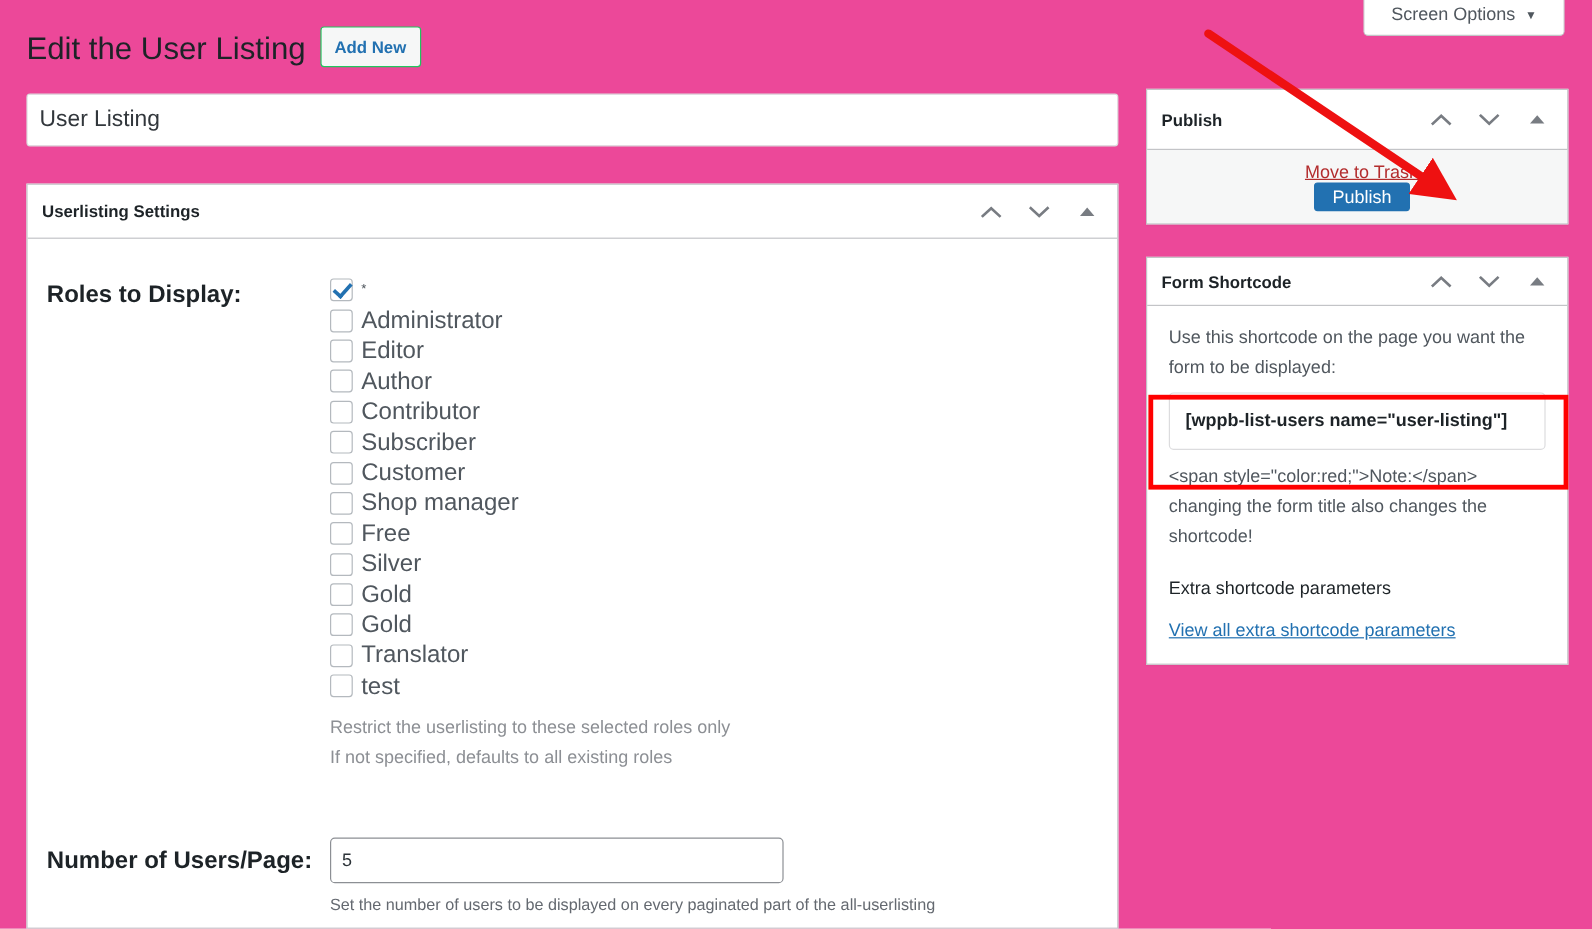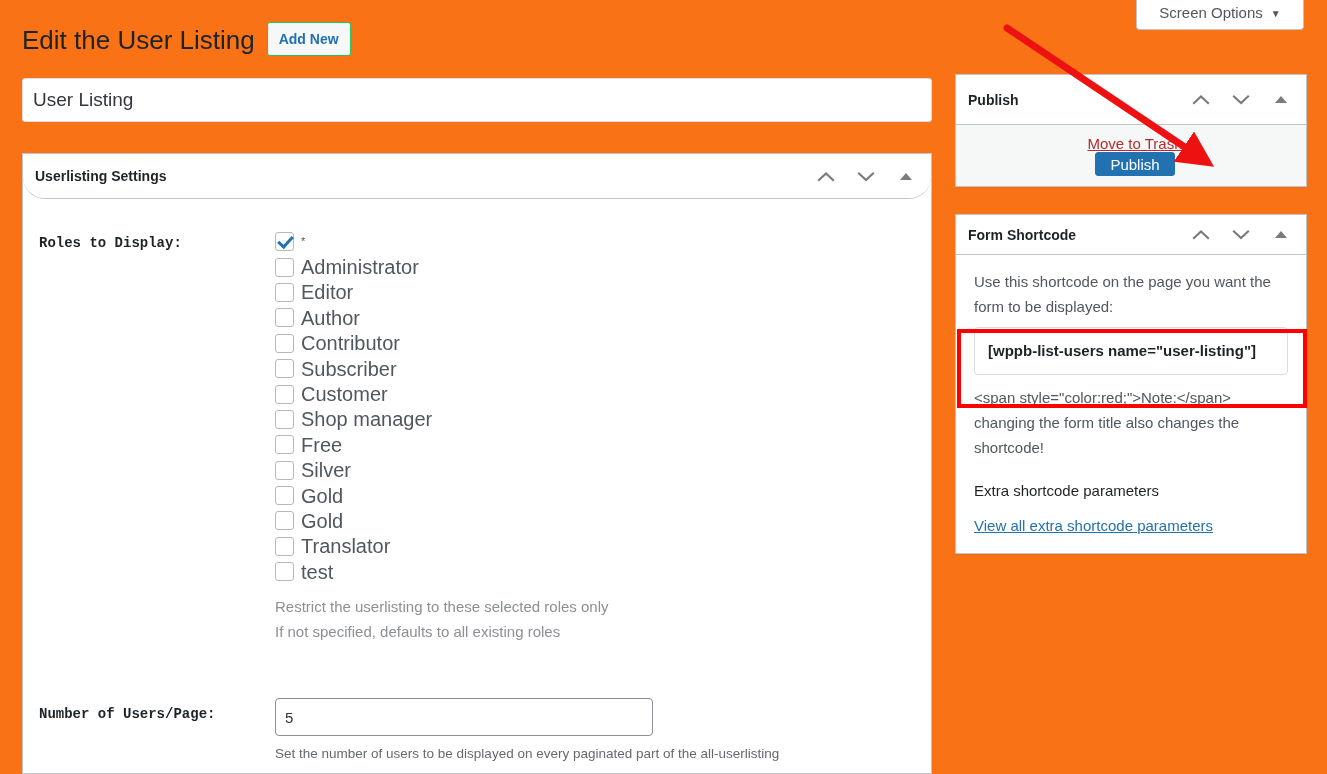--- a/index.html
+++ b/index.html
@@ -7,21 +7,21 @@
     margin: 0; padding: 0;
     width: 1327px; height: 774px;
     overflow: hidden;
     background: #f0f0f1;
     font-family: "Liberation Sans", sans-serif;
     color: #3c434a;
   }
   #screen {
     position: relative;
     width: 1327px; height: 774px;
-    background: #f97316;
+    background: #ec4899;
   }
 
   
   .screen-options-btn {
     position: absolute;
     top: -14px; left: 1136px;
     width: 168px; height: 44px;
     background: #fff;
     border: 1px solid #c3c4c7;
     border-top: none;
@@ -111,31 +111,30 @@
     border-right: 6px solid transparent;
     border-bottom: 7px solid #787c82;
   }
 
   
   #settings-box {
     position: absolute;
     top: 153px; left: 22px;
     width: 910px; height: 621px;
   }
-  #settings-box .postbox-header { height: 45px; border-radius: 22px; }
+  #settings-box .postbox-header { height: 45px; }
   .settings-body { padding: 0; }
 
   .field-row { display: flex; }
   .field-label {
     width: 252px;
     padding: 36px 0 0 16px;
-    font-size: 14px;
+    font-size: 20px;
     font-weight: 700;
     color: #1d2327;
-    font-family: Liberation Mono, monospace;
   }
   .field-control { flex: 1; padding-top: 30px; }
 
   
   .roles-list { display: flex; flex-direction: column; }
   .role-item {
     display: flex; align-items: center;
     height: 25.4px;
     gap: 7px;
   }

